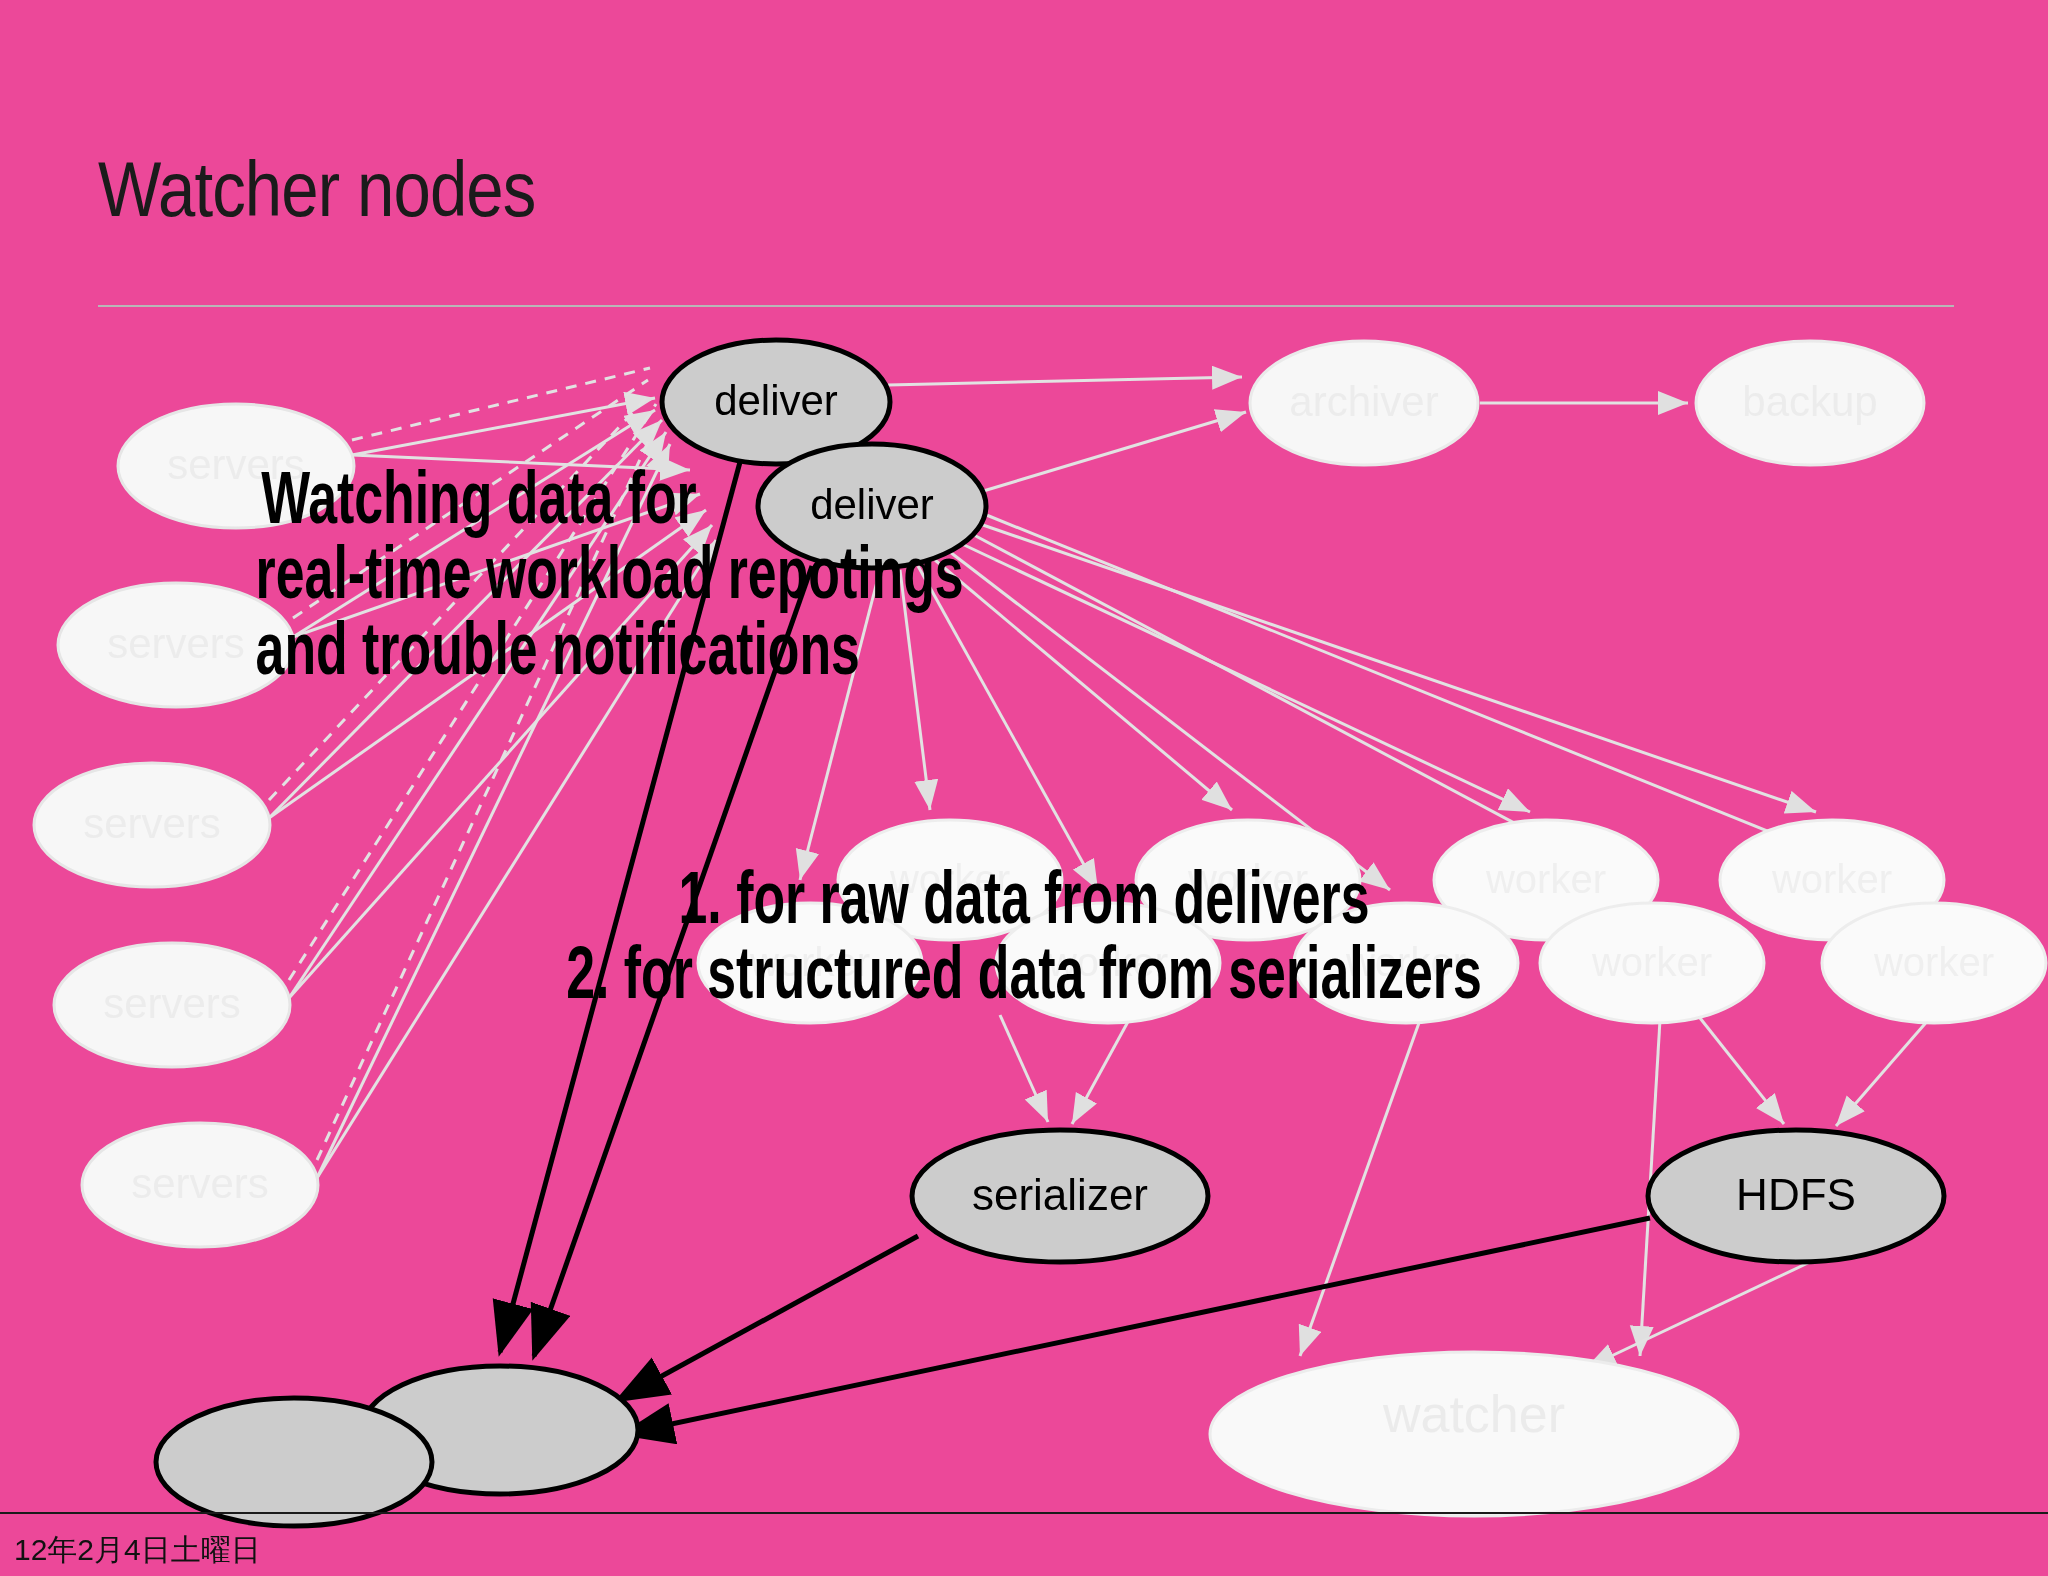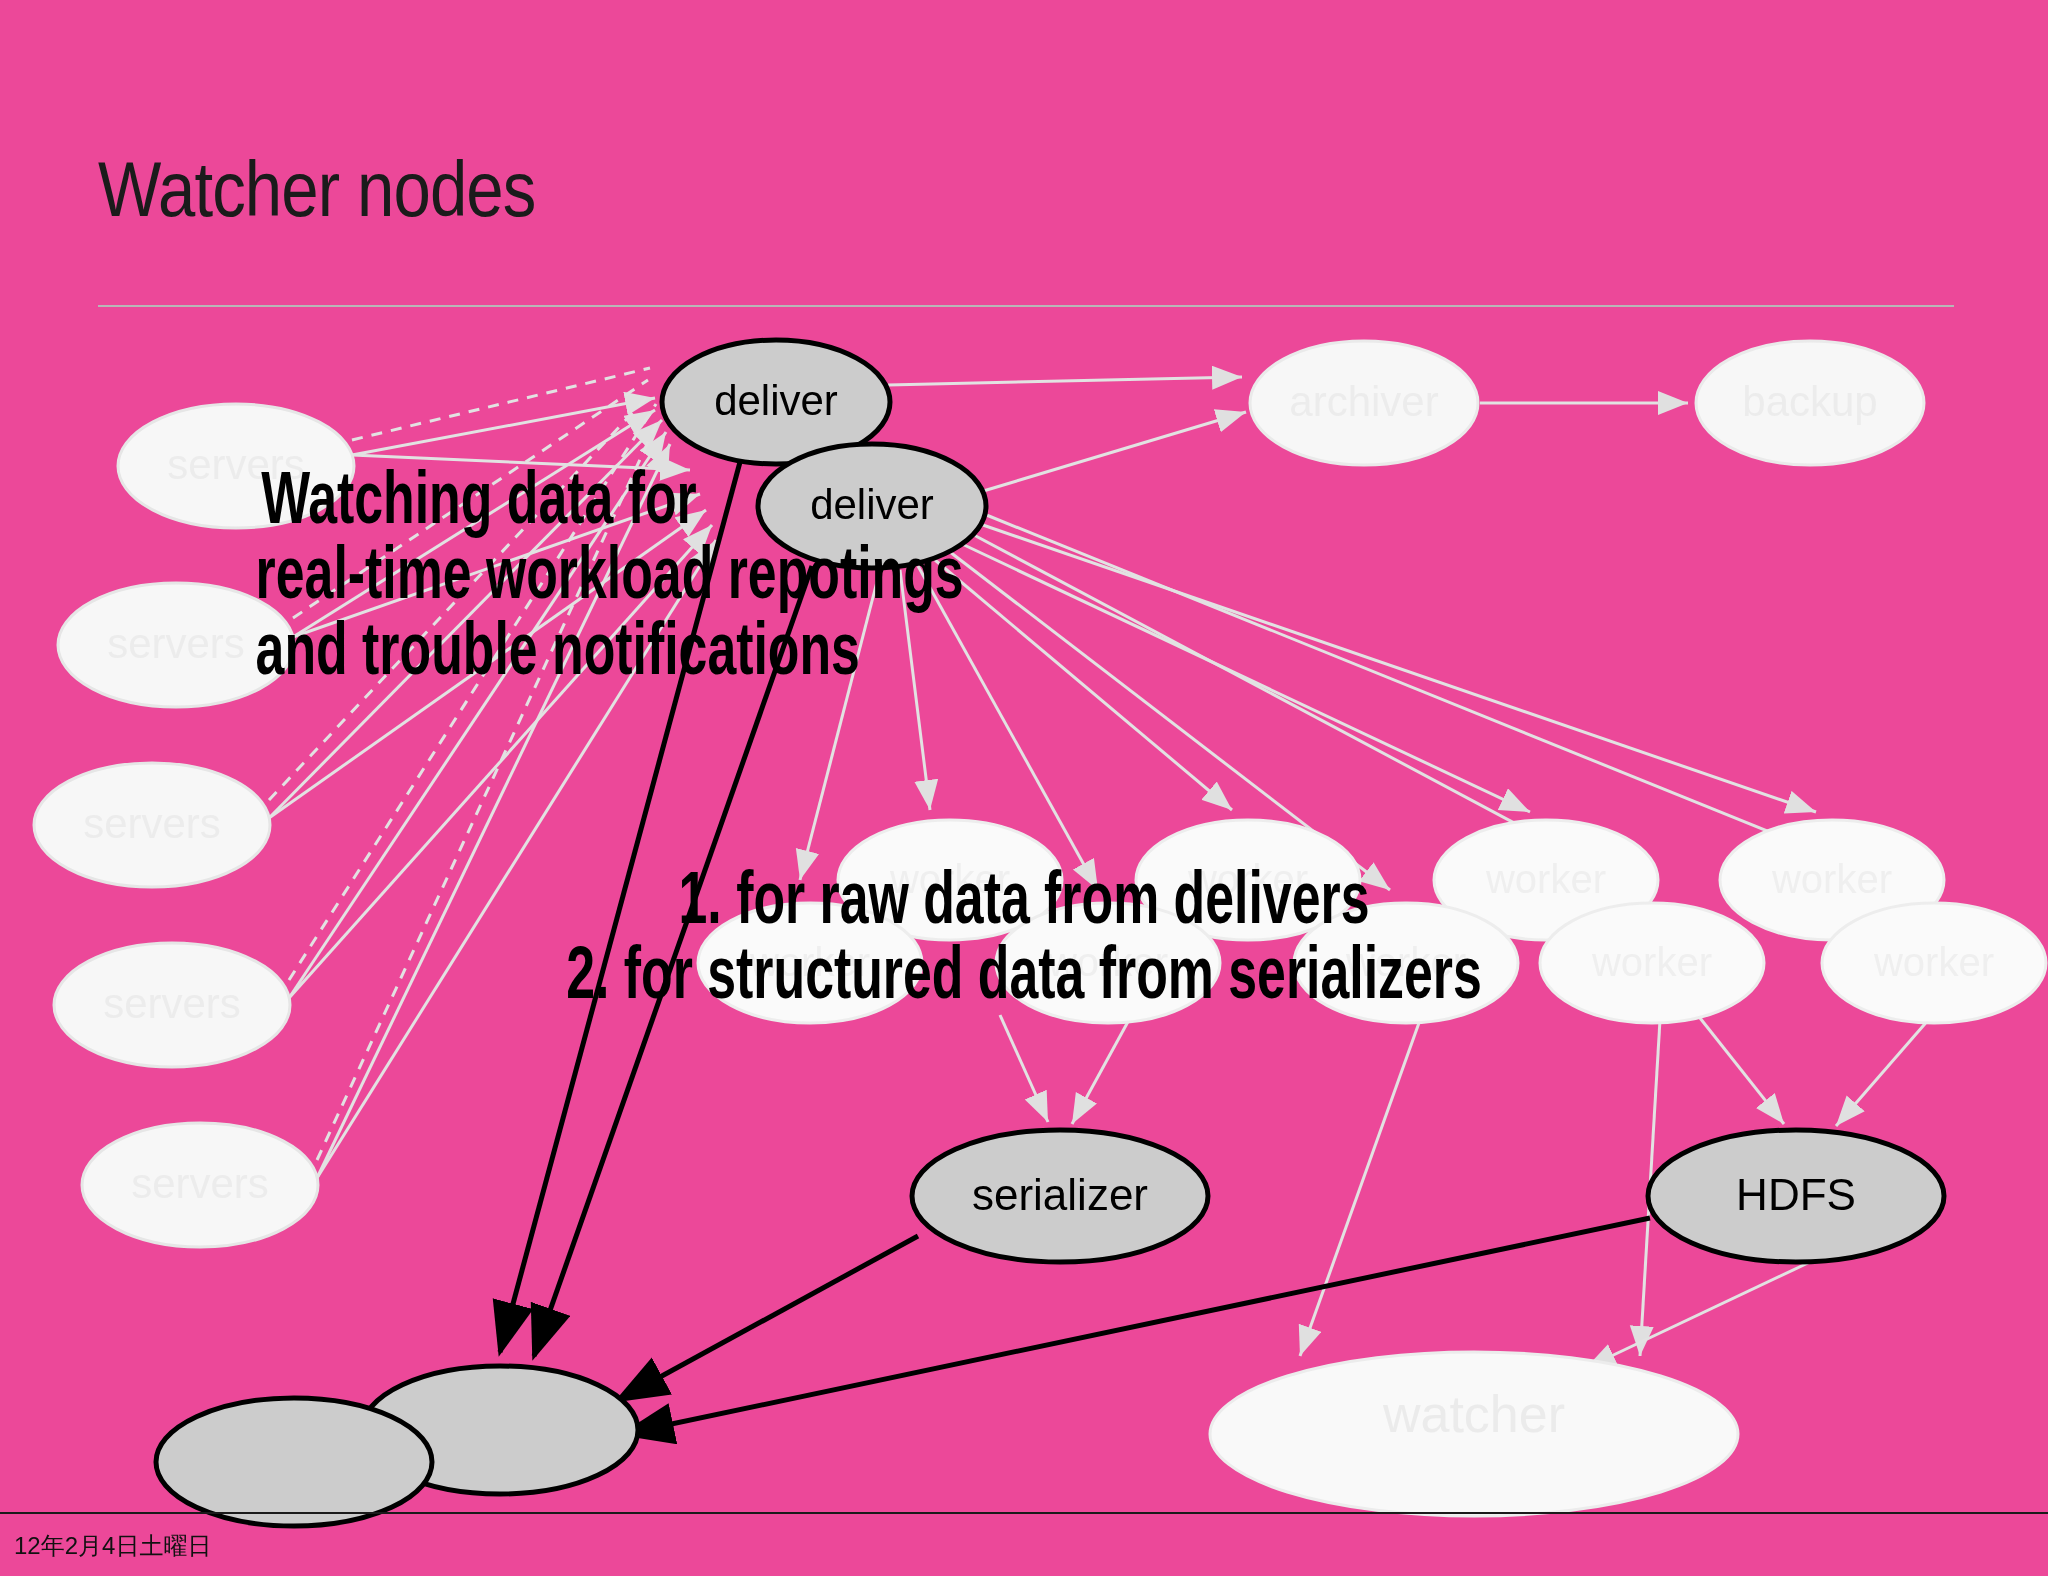--- a/index.html
+++ b/index.html
@@ -13,21 +13,21 @@
     letter-spacing:-1px;line-height:1;
     transform:scaleX(0.86);transform-origin:left center;
     white-space:nowrap;
   }
   .rule{
     position:absolute;left:98px;top:305px;width:1856px;height:2px;
     background:#b7b7b7;
   }
   .footer{
     position:absolute;left:14px;top:1530px;
-    font-size:24px;color:#111;font-family:"Liberation Sans",sans-serif;
+    font-size:30px;color:#111;font-family:"Liberation Sans",sans-serif;
     white-space:nowrap;
   }
   .footer-rule{
     position:absolute;left:0;top:1512px;width:2048px;height:2px;background:#1a1a1a;
   }
   svg.diagram{position:absolute;left:0;top:0;width:2048px;height:1576px;}
 
   .calloutBlock{position:absolute;pointer-events:none;}
   .calloutLine{
     font-family:"Liberation Sans",sans-serif;

